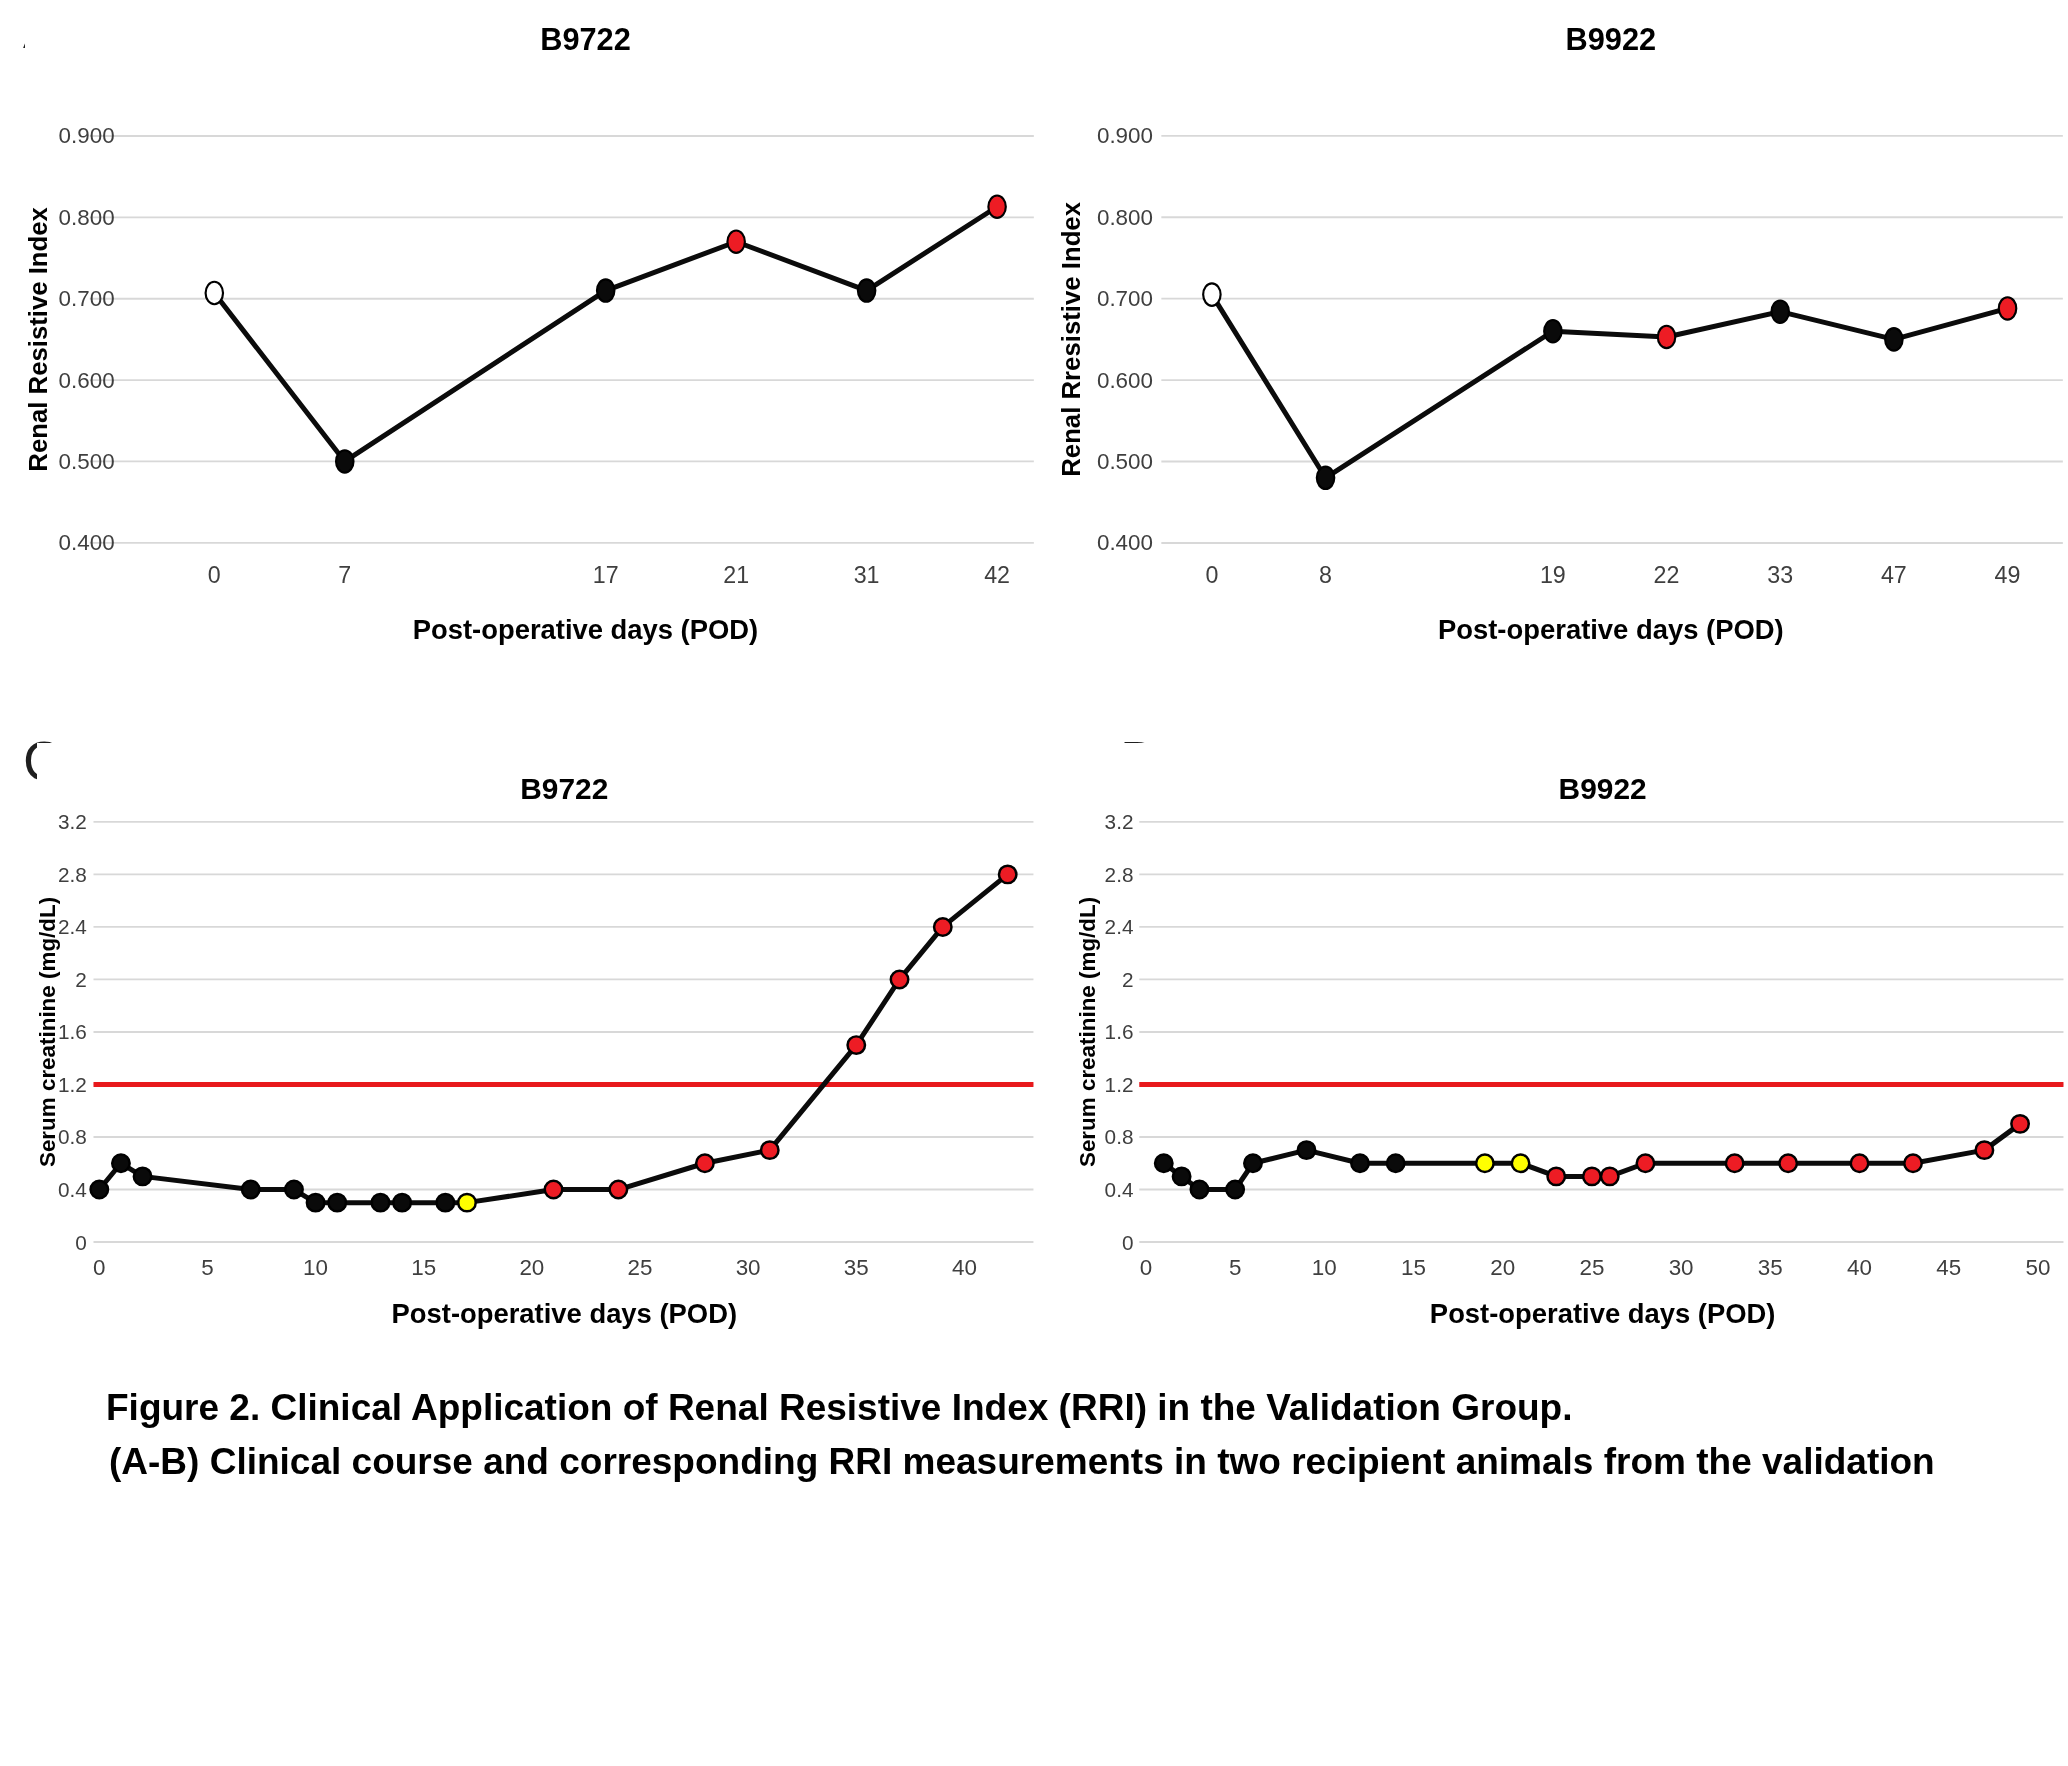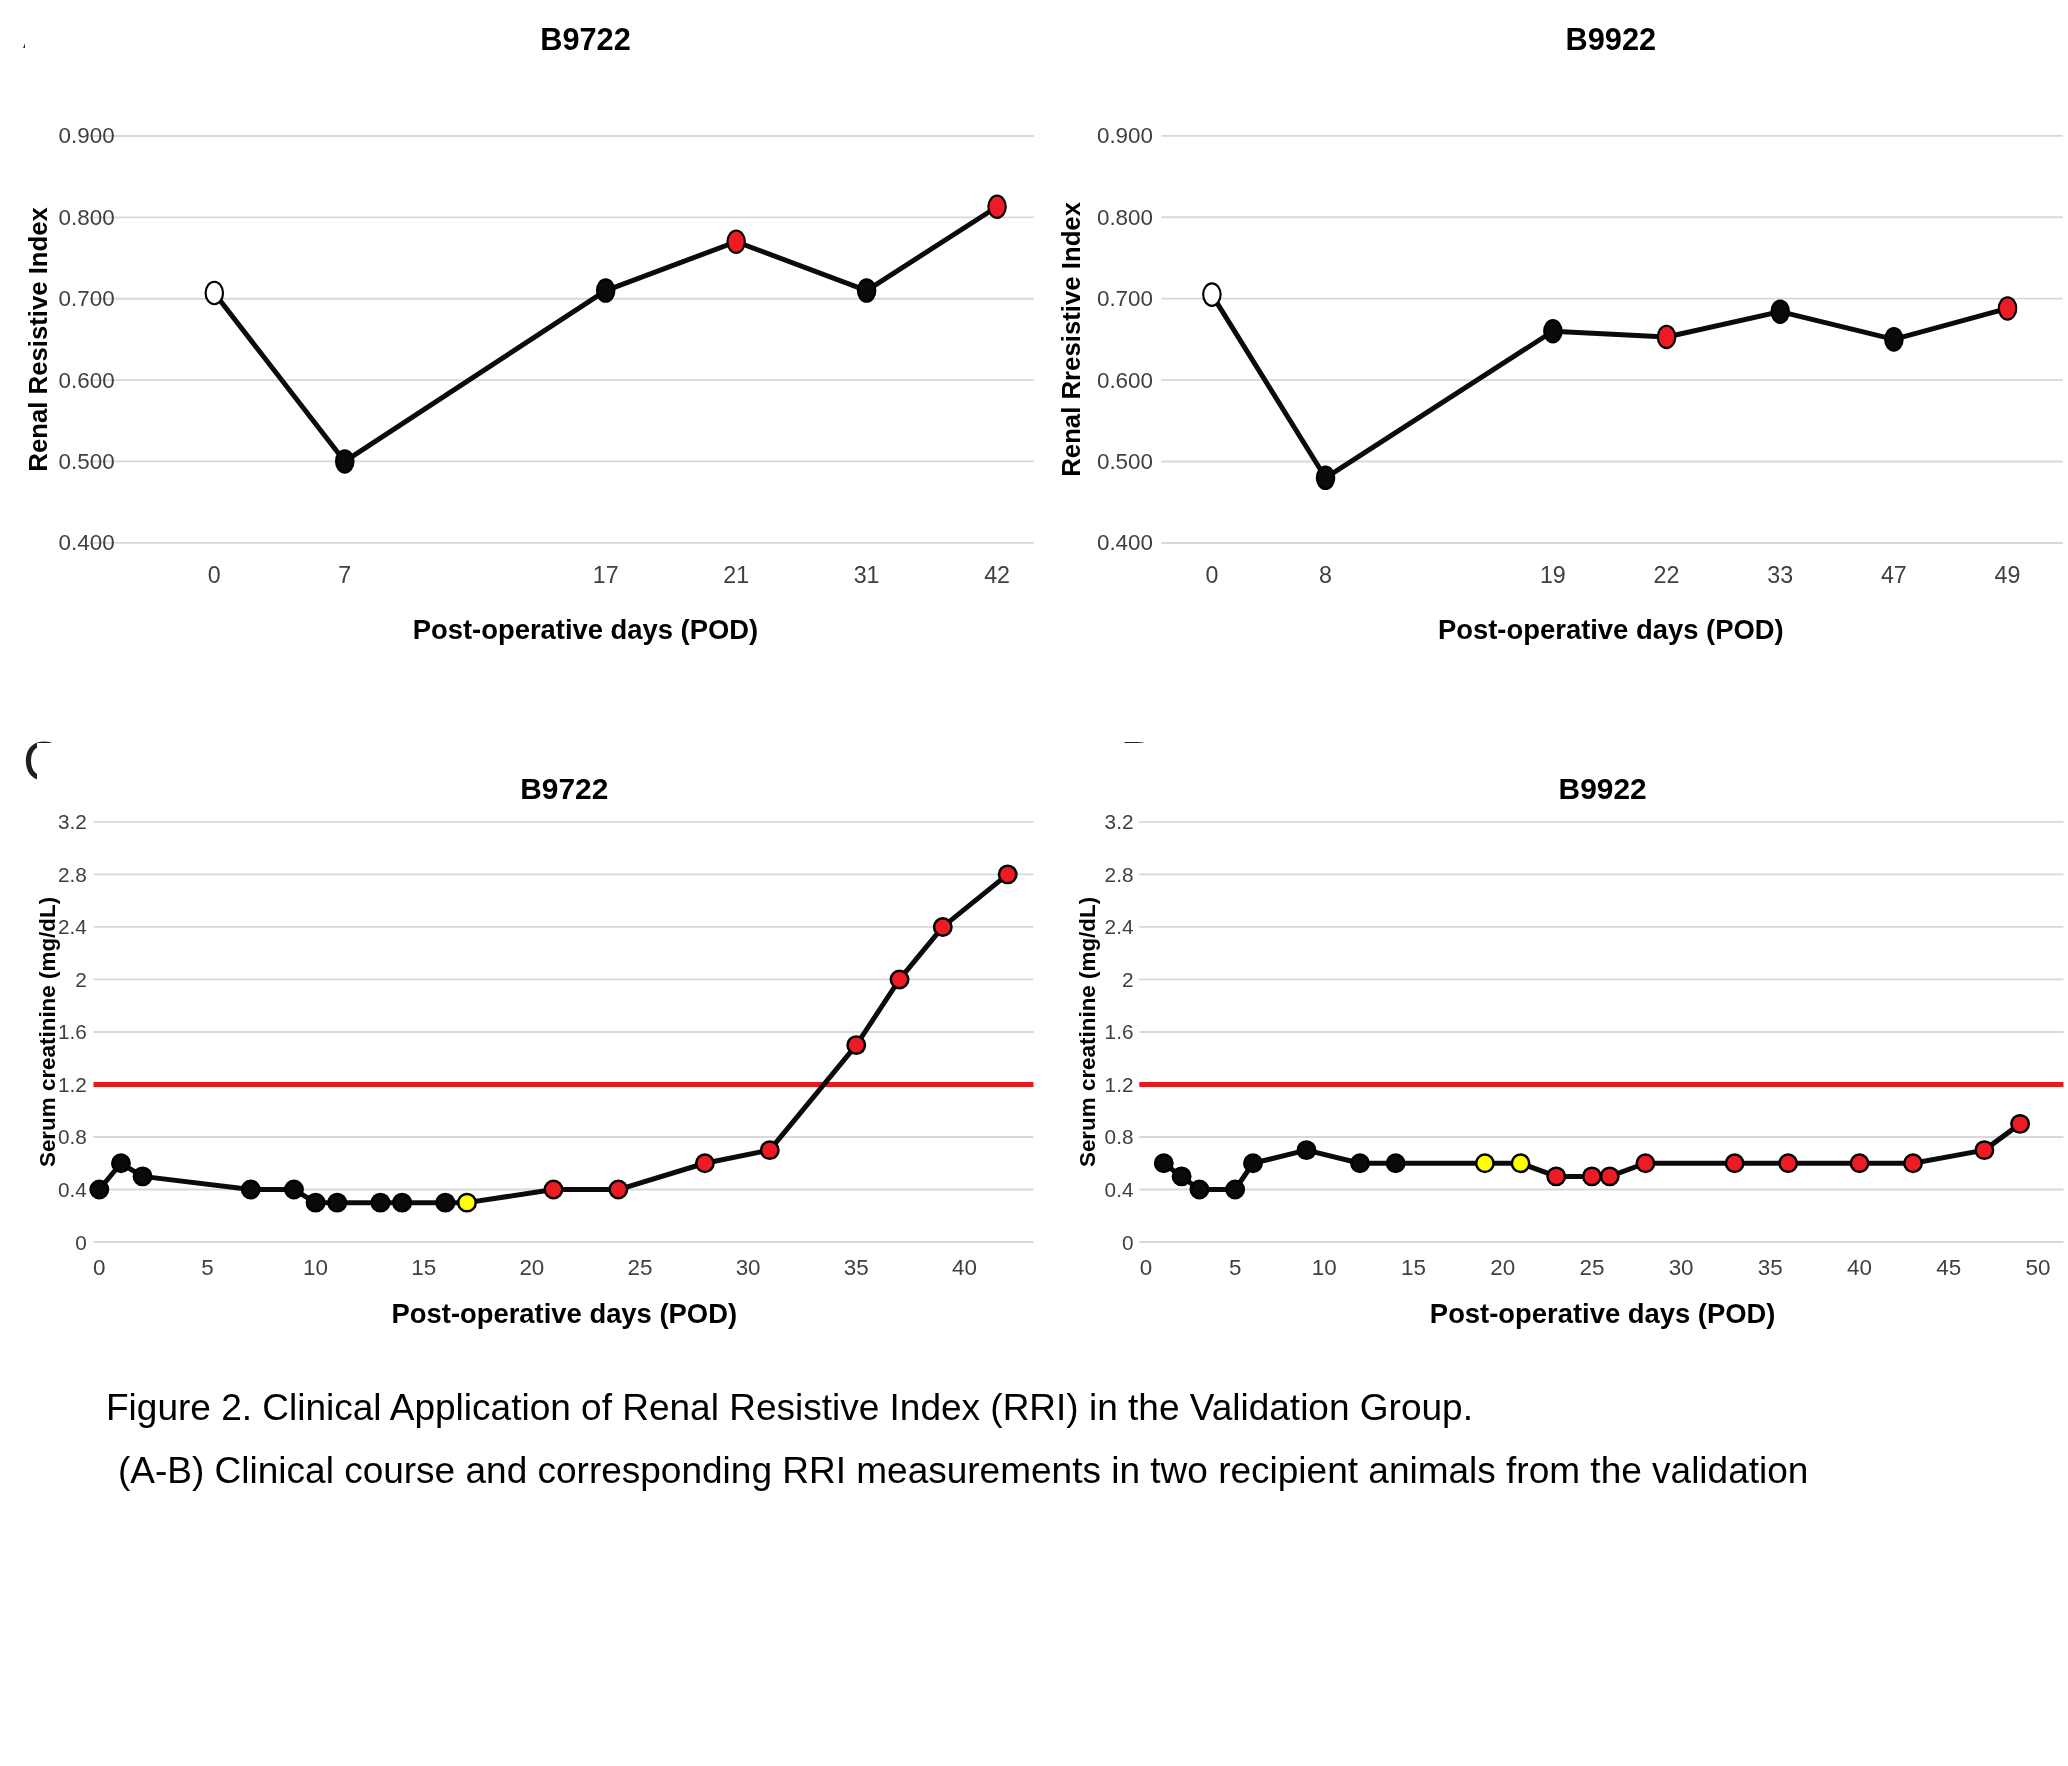--- a/index.html
+++ b/index.html
@@ -1,21 +1,21 @@
 <!DOCTYPE html>
 <html style="font-size:13.3px"><head>
 <meta charset="utf-8">
 <style>
   html,body{margin:0;padding:0;background:#ffffff;}
   body{width:2068px;height:1766px;position:relative;font-family:"Liberation Sans",sans-serif;overflow:hidden;}
   .panel-letter{position:absolute;font-size:55px;font-weight:400;color:#1f1f1f;line-height:1;}
   svg.chart{position:absolute;display:block;background:#ffffff;}
   figcaption.caption{position:absolute;left:106px;top:1382px;width:1948px;color:#000;}
-  .cap-title{margin:0;font-size:37px;font-weight:400;line-height:51px;white-space:nowrap;}
-  .cap-line{margin:12px;font-size:37px;font-weight:400;line-height:51px;white-space:nowrap;}
+  .cap-title{margin:0;font-size:37px;font-weight:700;line-height:51px;white-space:nowrap;}
+  .cap-line{margin:3px;font-size:37px;font-weight:700;line-height:51px;white-space:nowrap;}
 </style>
 </head>
 <body>
 
 <div class="page">
 
   <div class="panel-letter" style="left:23px;top:1.7px">A</div>
   <div class="panel-letter" style="left:1101px;top:1.7px">B</div>
   <div class="panel-letter" style="left:23px;top:734px">C</div>
   <div class="panel-letter" style="left:1120px;top:734px">D</div>

